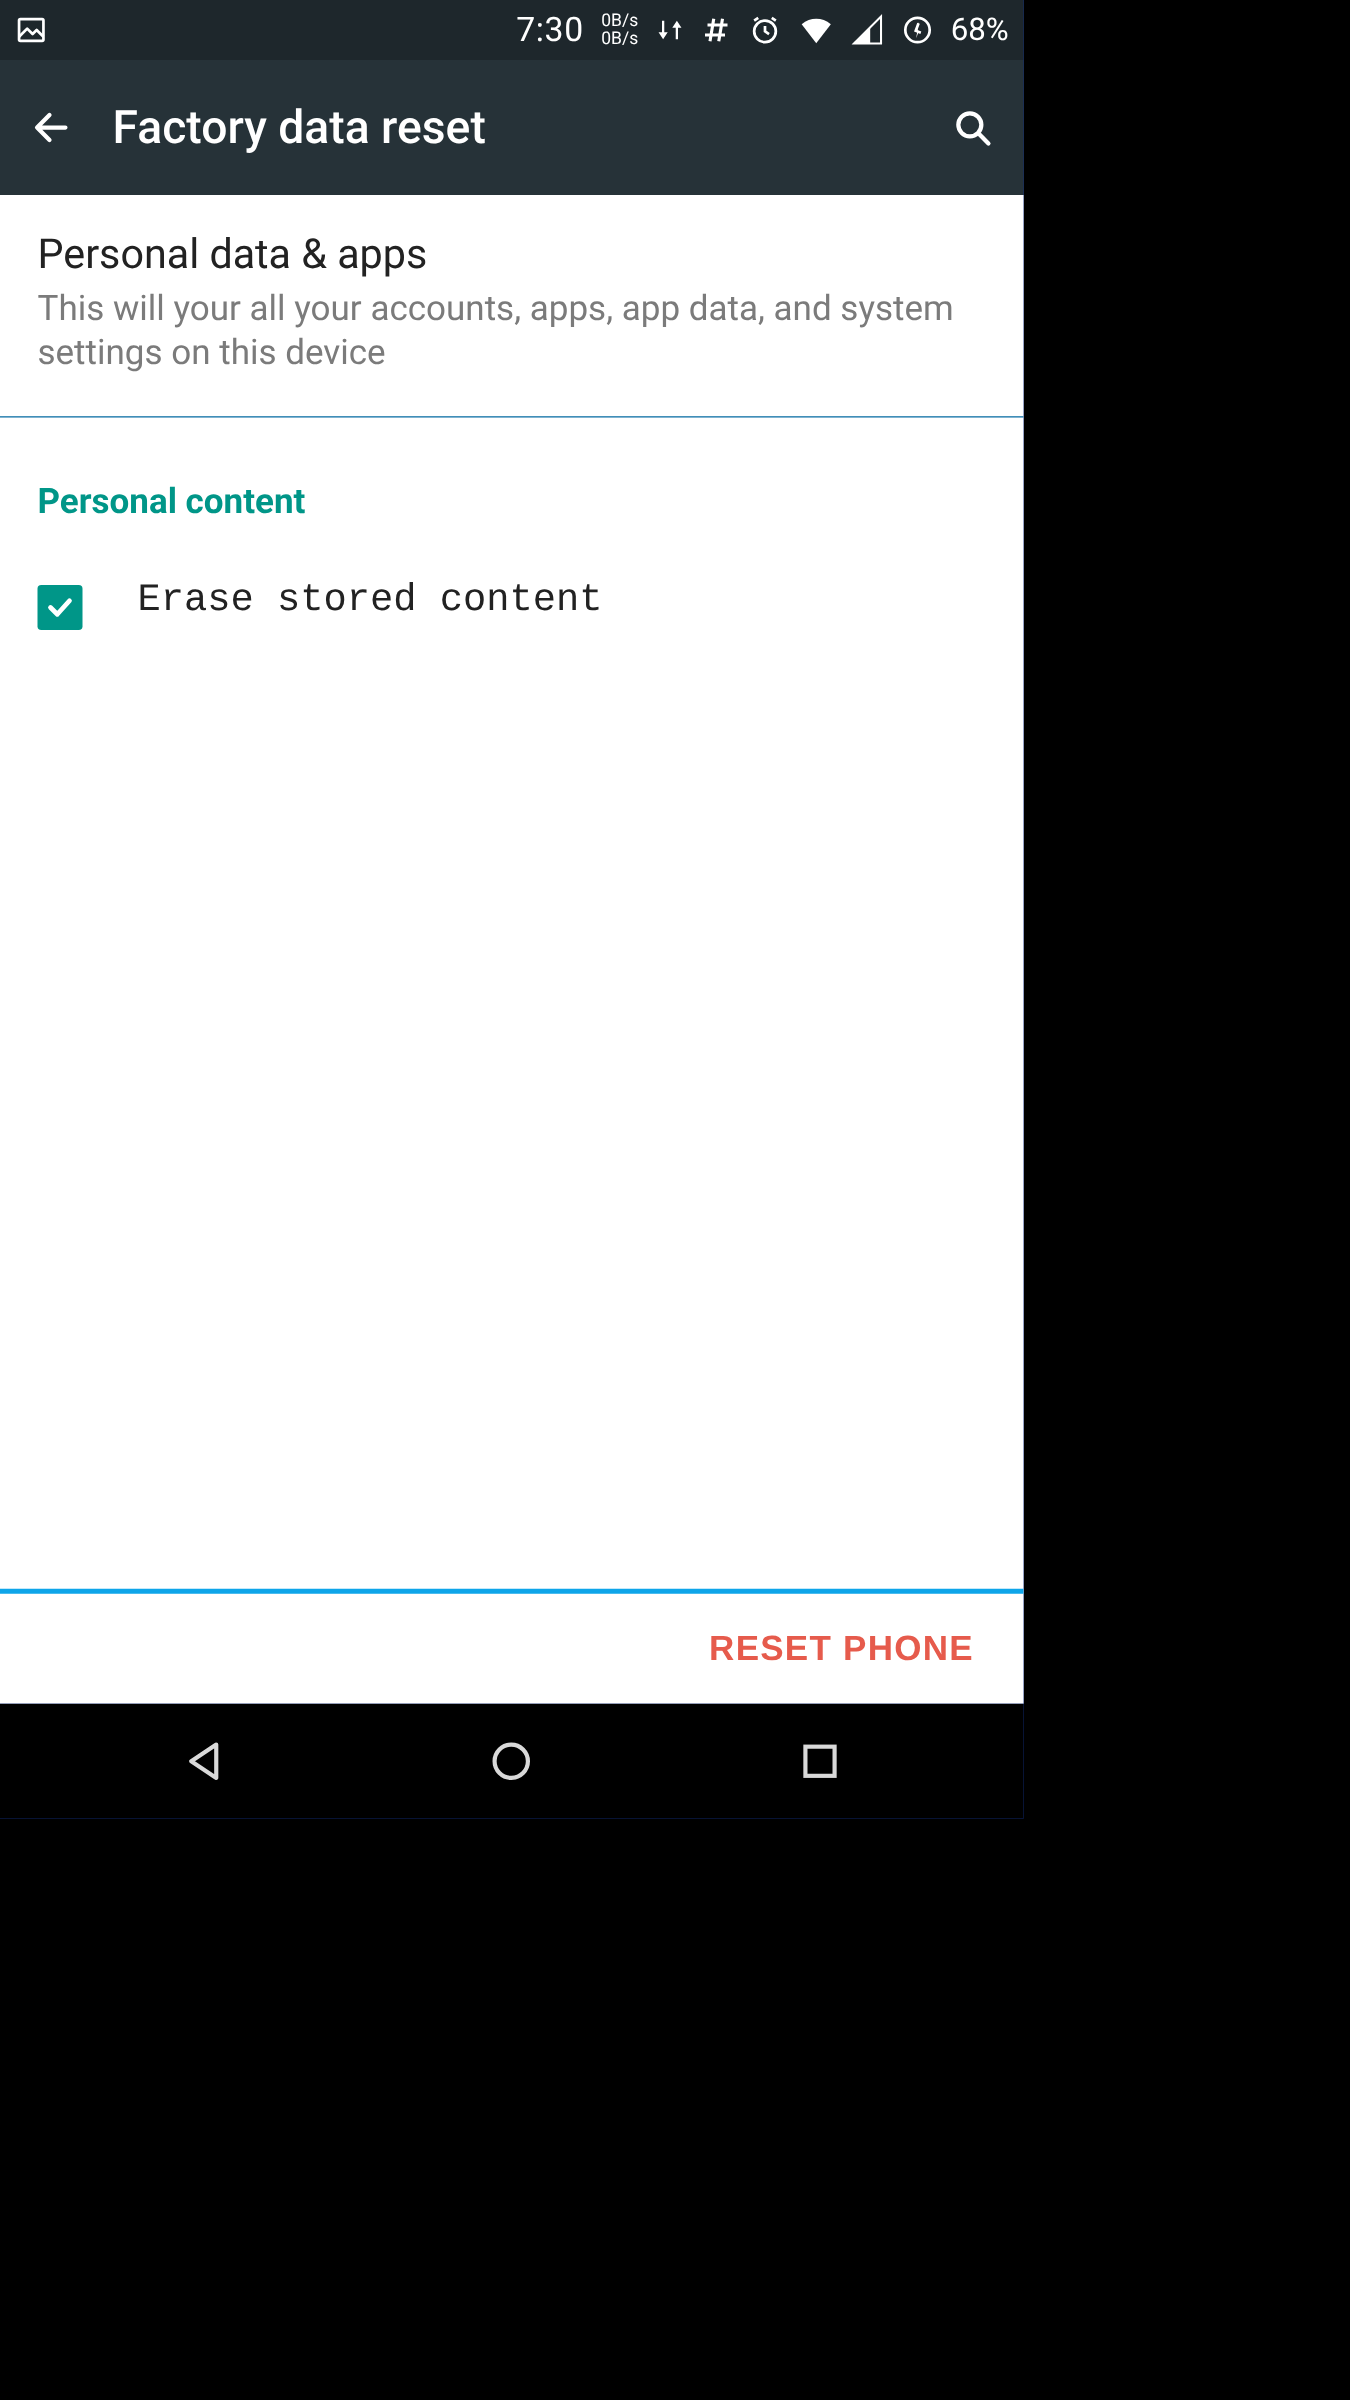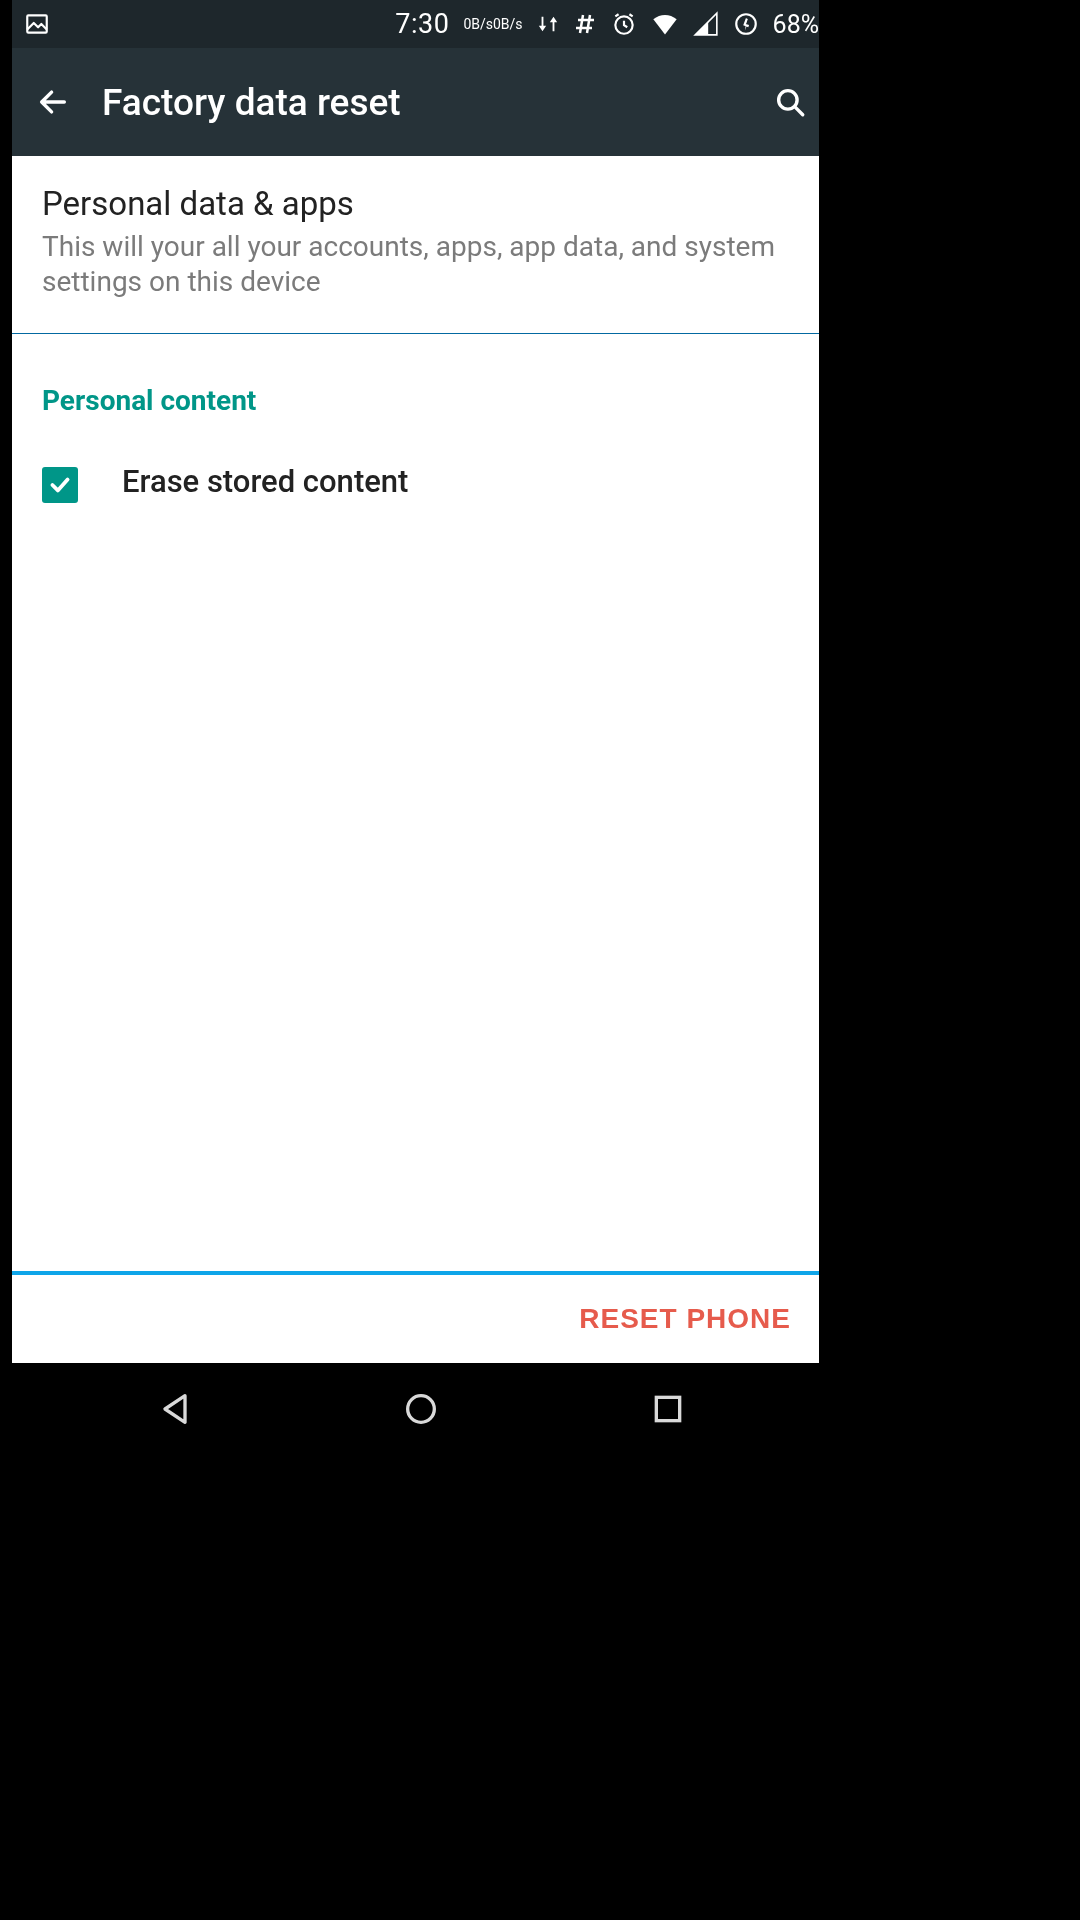--- a/index.html
+++ b/index.html
@@ -10,37 +10,36 @@
     background: #000;
     overflow: hidden;
     -webkit-font-smoothing: antialiased;
   }
   .screen {
     width: 819px;
     height: 1455px;
     display: flex;
     flex-direction: column;
     background: #1d4ed8;
-    margin-left: 12px;
   }
   
   .status-bar {
     height: 48px;
     background: #1e272c;
     display: flex;
     align-items: center;
     color: #fff;
     font-size: 25px;
     padding: 0 12px;
     gap: 14px;
   }
   .status-left { display:flex; align-items:center; gap:12px; flex:0 0 auto; }
   .status-spacer { flex:1; }
   .status-time { font-size: 27px; letter-spacing: .5px; }
-  .net-rate { font-size:14px; line-height:14px; display:flex; flex-direction:row; align-items:flex-end; }
+  .net-rate { font-size:14px; line-height:14px; display:flex; flex-direction:column; align-items:flex-end; }
   .ic { display:inline-flex; align-items:center; justify-content:center; }
   .ic svg { display:block; }
   
   .app-bar {
     height: 108px;
     background: #263238;
     display:flex;
     align-items:center;
     padding: 0 24px;
     gap: 32px;
@@ -70,23 +69,24 @@
     color:#7b7b7b;
   }
   .section-header {
     padding: 50px 30px 16px 30px;
     font-size: 28px;
     font-weight: 700;
     color:#009688;
   }
   .pref-row {
     display:flex;
-    align-items:flex-start;
+    align-items:flex-end;
     padding: 30px 30px 20px 30px;
     gap: 44px;
+    font-family: Liberation Mono, monospace;
   }
   .checkbox {
     width: 36px; height: 36px;
     background:#009688;
     border-radius:3px;
     display:flex; align-items:center; justify-content:center;
     flex:0 0 auto;
     margin-top:4px;
   }
   .checkbox svg { width:26px; height:26px; }

